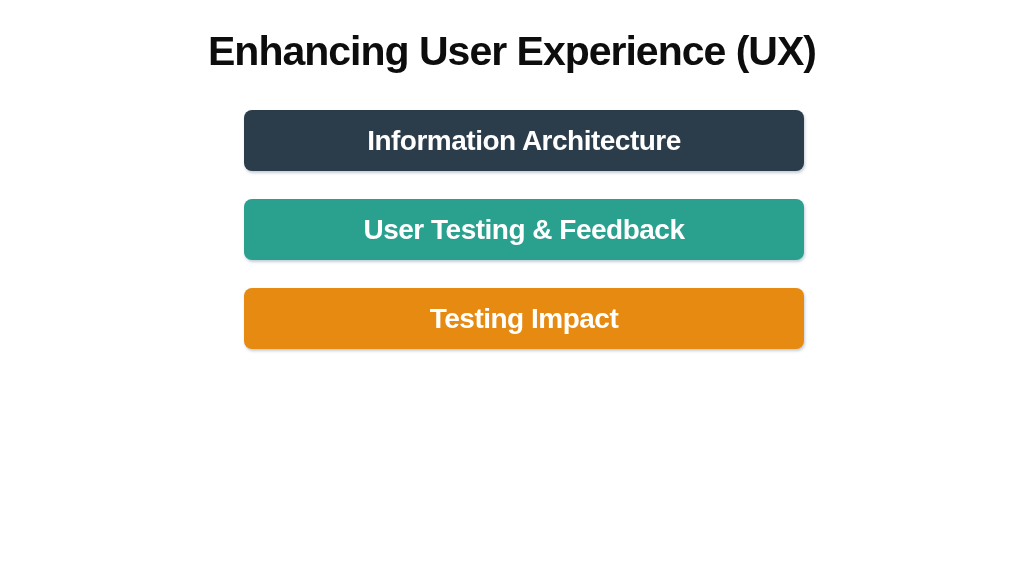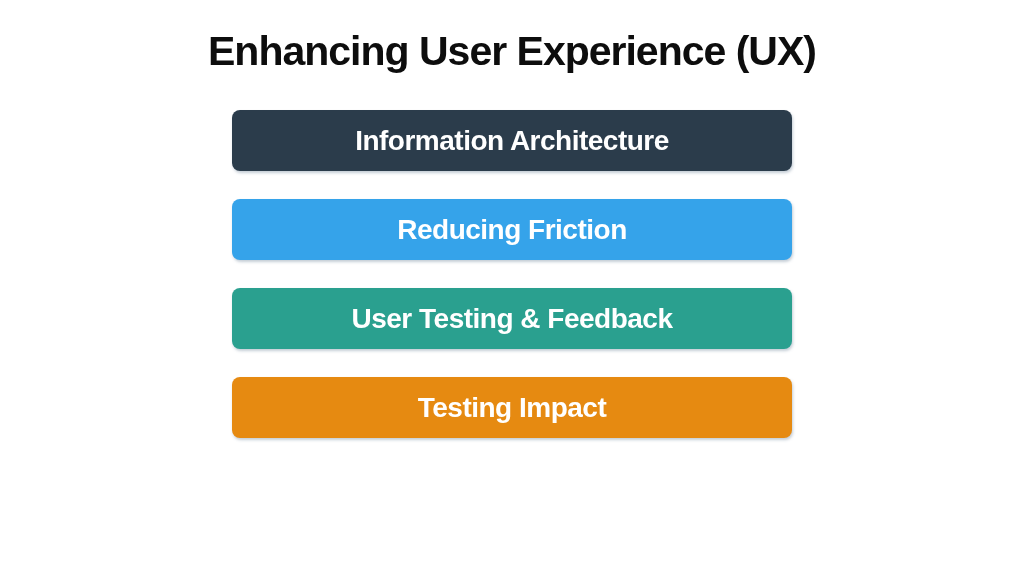--- a/index.html
+++ b/index.html
@@ -35,20 +35,21 @@
   }
   .bar {
     width: 560px;
     height: 61px;
     margin-bottom: 28px;
     border-radius: 8px;
     box-shadow: 1px 2px 3px rgba(125, 145, 165, 0.45);
     display: flex;
     align-items: center;
     justify-content: center;
+    margin-left: 12px;
   }
   .bar-label {
     color: #ffffff;
     font-size: 28px;
     font-weight: 700;
     letter-spacing: -0.5px;
     text-align: center;
     white-space: nowrap;
   }
 </style>
@@ -56,23 +57,20 @@
 <body>
 
 <div class="slide">
   <h1 class="title">Enhancing User Experience (UX)</h1>
   <div class="bars" id="bars">
   <div class="bar" style="background: rgb(43, 60, 75);">
     <span class="bar-label">Information Architecture</span>
   </div>
 
 
-  <div class="bar" style="background: rgb(53, 163, 234);">
-    <span class="bar-label">Reducing Friction</span>
-  </div>
 
   <div class="bar" style="background: rgb(42, 160, 143); align-items: center;">
     <span class="bar-label">User Testing &amp; Feedback</span>
   </div>
 
   <div class="bar" style="background: rgb(230, 138, 17);">
     <span class="bar-label">Testing Impact</span>
   </div>
 </div>
 </div>

